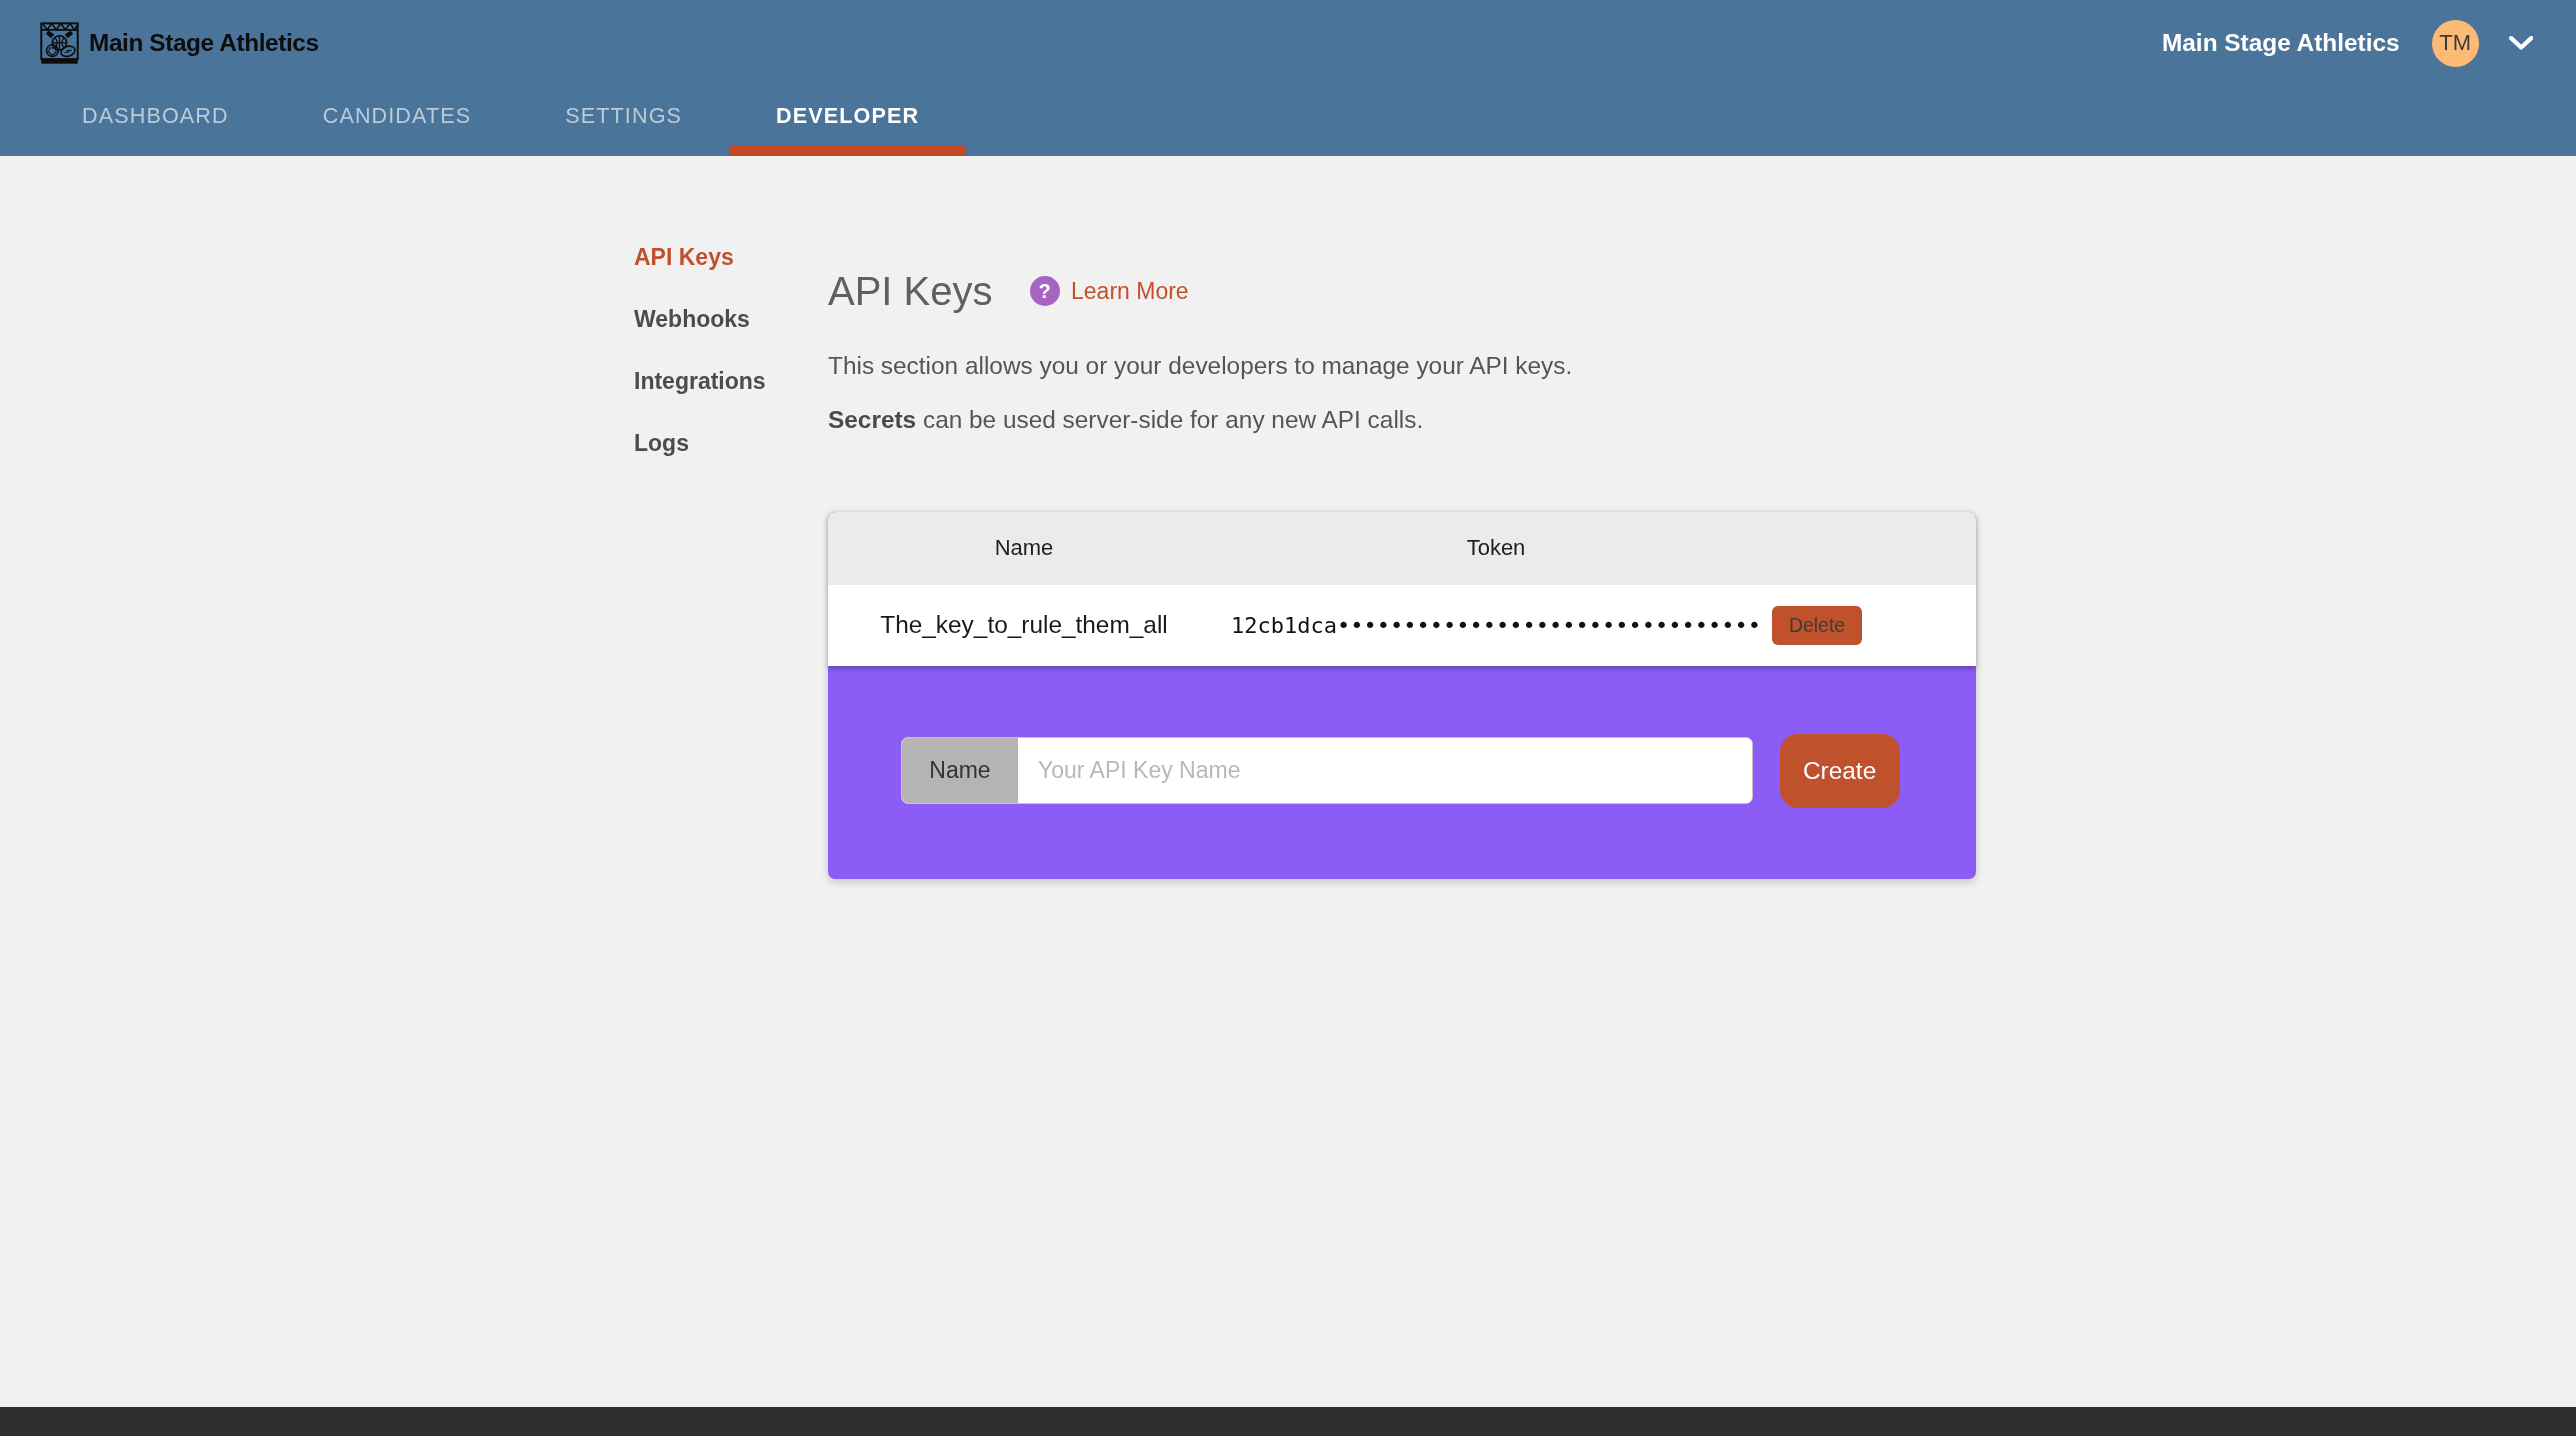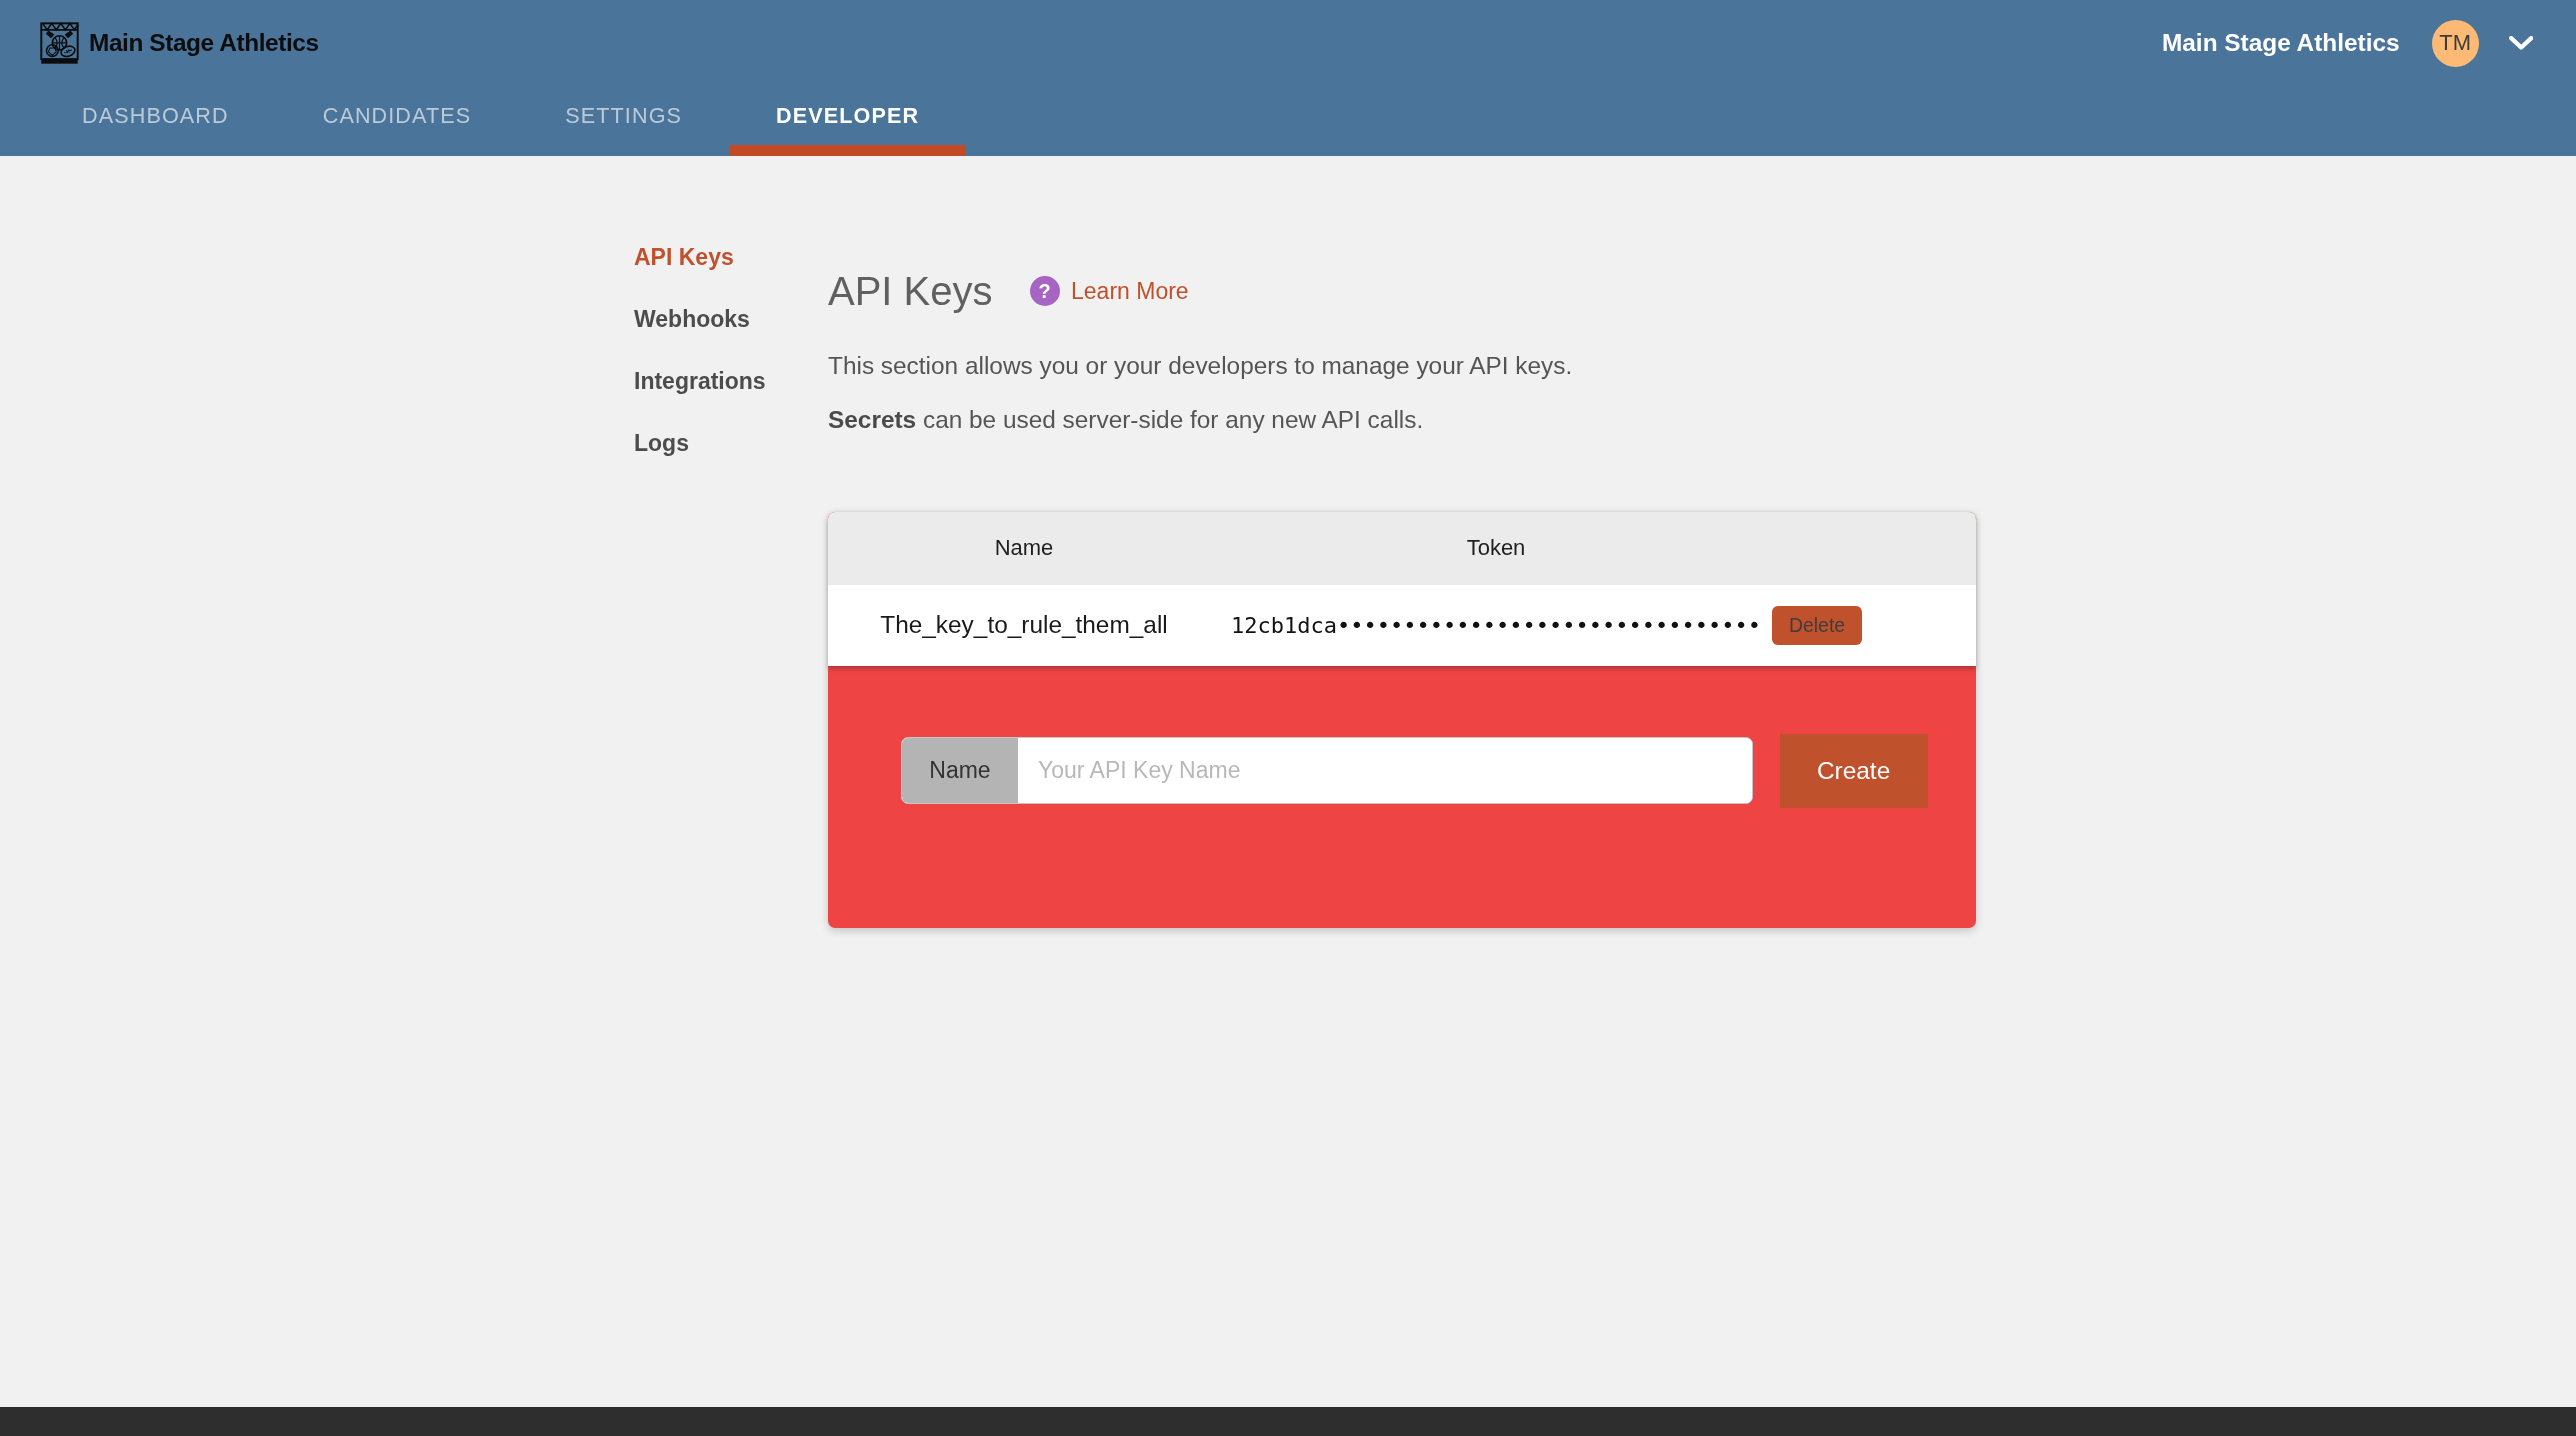--- a/index.html
+++ b/index.html
@@ -41,22 +41,22 @@
   .help-icon{width:30px;height:30px;border-radius:50%;background:#a665c2;color:#ffffff;
     display:flex;align-items:center;justify-content:center;font-size:20px;font-weight:bold;}
   .learn-more-label{color:#c0512d;font-size:23px;margin-left:11.5px;}
 
   .desc{font-size:24.4px;color:#555555;line-height:29px;}
   .desc-1{margin:37px 0 0 0;}
   .desc-2{margin:24.4px 0 0 0;}
   .desc b{color:#4a4a4a;}
 
   
-  .card{width:1148px;margin-top:78px;background:#ef4444;border-radius:7.2px;
-    box-shadow:0 2.9px 8.6px rgba(0,0,0,0.18);padding-bottom:120px;}
+  .card{width:1148px;margin-top:78px;background:#8b5cf6;border-radius:7.2px;
+    box-shadow:0 2.9px 8.6px rgba(0,0,0,0.18);padding-bottom:71px;}
   .table-section{position:relative;border-radius:7.2px 7.2px 0 0;overflow:hidden;
     box-shadow:0 2.2px 4.3px rgba(0,0,0,0.25);}
   .thead{display:flex;height:73px;background:#ebebeb;align-items:center;}
   .trow{display:flex;height:81px;background:#ffffff;align-items:center;}
   .col-name{width:392px;display:flex;justify-content:center;}
   .col-token{width:552px;display:flex;justify-content:center;}
   .col-action{width:203px;display:flex;}
   .th{font-size:22px;color:#1f1f1f;}
   .cell-name{font-size:24.4px;color:#1a1a1a;}
   .cell-token{font-family:"DejaVu Sans Mono", monospace;font-size:22px;color:#111111;white-space:nowrap;}
@@ -65,22 +65,22 @@
 
   
   .form-row{display:flex;align-items:center;margin:68px 0 0 73px;}
   .input-group{display:flex;width:852px;height:67px;box-sizing:border-box;
     border:1.4px solid #c6c6c6;border-radius:7.2px;overflow:hidden;background:#ffffff;}
   .input-addon{width:116px;flex:0 0 116px;background:#b4b4b4;display:flex;align-items:center;
     justify-content:center;font-size:23px;color:#333333;}
   .key-input{flex:1;border:none;outline:none;font-family:"Liberation Sans", sans-serif;
     font-size:23px;color:#333333;padding:0 0 0 20px;background:#ffffff;}
   .key-input::placeholder{color:#b8b8b8;}
-  .create-btn{margin-left:26.6px;width:148px;height:74px;background:#c0512d;border:none;
-    border-radius:1px;color:#ffffff;font-family:"Liberation Sans", sans-serif;font-size:24.4px;cursor:pointer;}
+  .create-btn{margin-left:26.6px;width:120px;height:74px;background:#c0512d;border:none;
+    border-radius:18px;color:#ffffff;font-family:"Liberation Sans", sans-serif;font-size:24.4px;cursor:pointer;}
 
   
   .footer-bar{position:absolute;left:0;bottom:0;width:100%;height:29px;background:#2e2e2e;}
 </style>
 </head>
 <body>
 
 <div class="screen">
 
   <div class="topbar">

